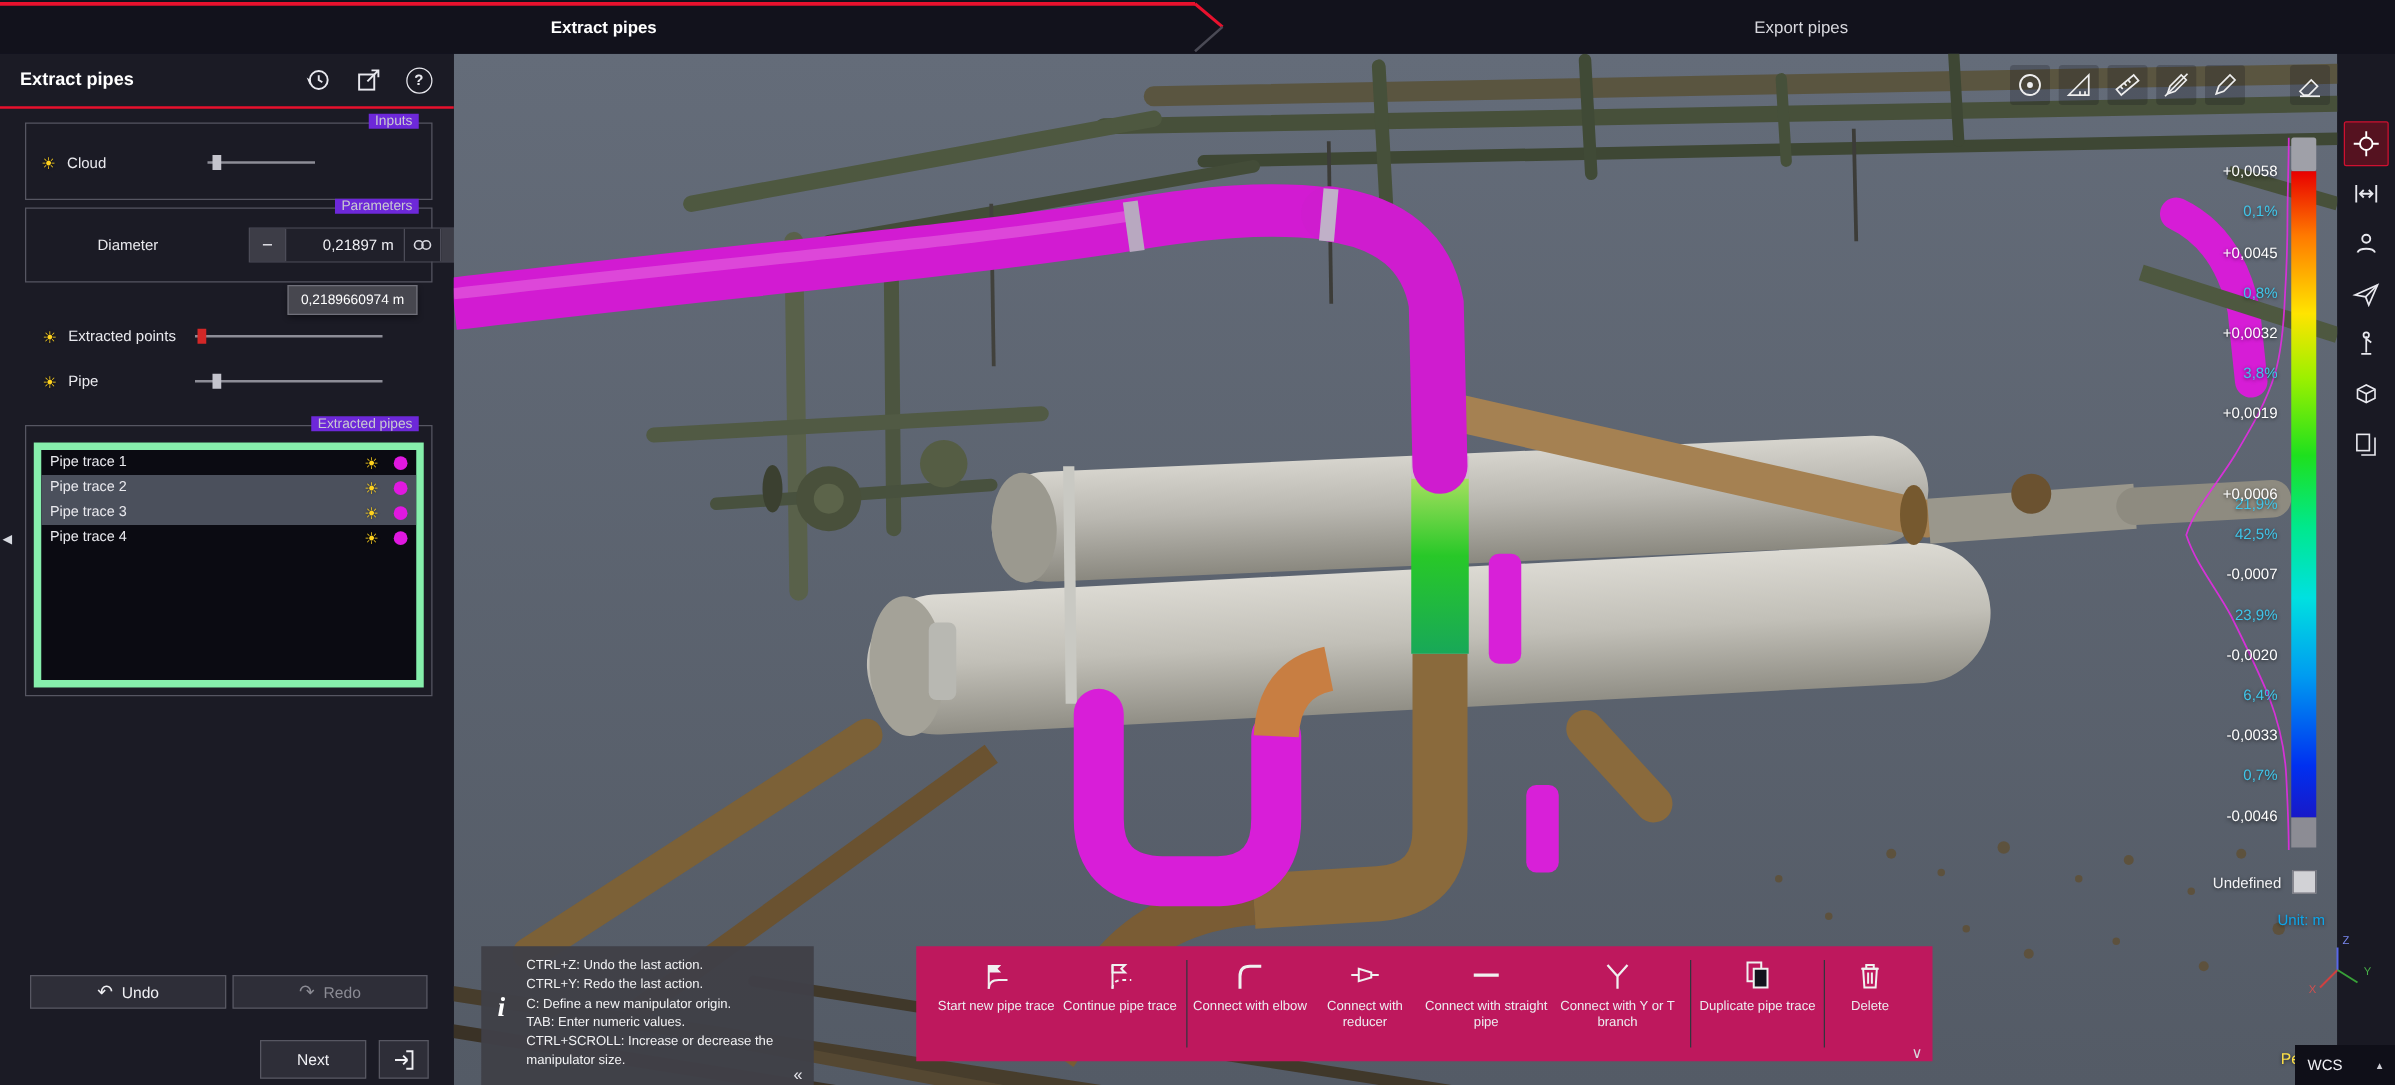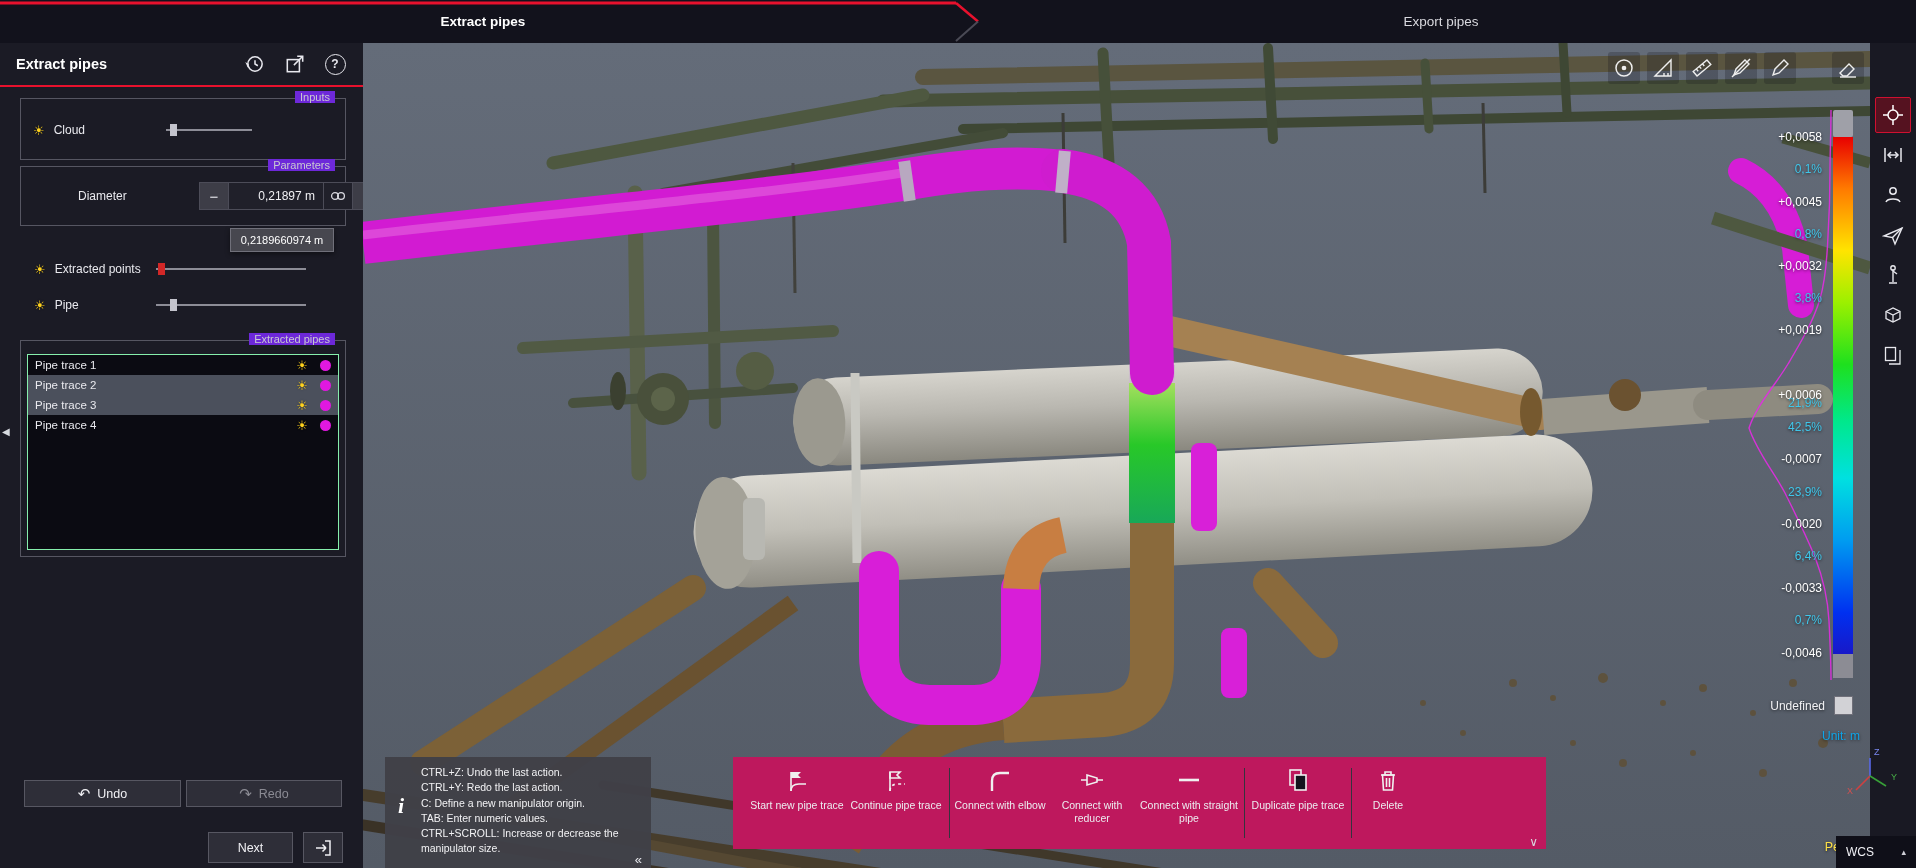--- a/index.html
+++ b/index.html
@@ -51,21 +51,21 @@
               padding-right:8px; border-left:1px solid #4c4c58; border-right:1px solid #4c4c58; }
   .diam-link { width:29px; background:#20202a; display:flex; align-items:center; justify-content:center; cursor:pointer;
                border-right:1px solid #4c4c58; }
   .tooltip { position:absolute; left:230px; top:185px; width:104px; height:24px; background:#47474f; border:1px solid #70707a;
              color:#fff; font-size:11px; display:flex; align-items:center; justify-content:center; z-index:6; box-shadow:0 2px 5px rgba(0,0,0,.45); }
 
   .free-row { position:absolute; left:20px; width:326px; height:20px; display:flex; align-items:center; gap:9px; padding-left:14px; }
   .fr-points { top:216px; }
   .fr-pipe   { top:252px; }
 
-  .pipe-list { position:absolute; left:6px; top:13px; right:6px; bottom:6px; background:#0b0b12; border:1px solid #86efac; overflow:hidden; }
+  .pipe-list { position:absolute; left:6px; top:13px; right:6px; bottom:6px; background:#0b0b12; border:6px solid #86efac; overflow:hidden; }
   .pl-row { height:20px; display:flex; align-items:center; padding:0 7px; cursor:pointer; }
   .pl-row.selected { background:#4b505c; }
   .pl-row .row-label { font-size:11.5px; }
   .pl-row .sun { margin-left:auto; }
   .color-dot { width:11px; height:11px; border-radius:50%; background:#e018e0; margin-left:12px; cursor:pointer; }
 
   .panel-btn { position:absolute; height:27px; background:#2e2e38; border:1px solid #575762; color:#f0f0f4;
                font-size:12.5px; display:flex; align-items:center; justify-content:center; gap:7px; cursor:pointer; }
   .panel-btn .arrow-g { font-size:15px; line-height:1; }
   .btn-undo { left:24px; top:737px; width:157px; }
@@ -549,20 +549,26 @@
           <path d="M9 9l10 3v4L9 19z"></path>
       </svg>
       <span class="pt-label">Connect with reducer</span>
     </div>
     <div class="pt-btn" style="width:102px;">
       <svg width="28" height="28" viewBox="0 0 28 28" fill="none" stroke="#f0f0f0" stroke-width="2.6">
         <path d="M4 14h20"></path>
       </svg>
       <span class="pt-label">Connect with straight pipe</span>
     </div>
+    <div class="pt-btn" style="width:108px;">
+      <svg width="28" height="28" viewBox="0 0 28 28" fill="none" stroke="#f0f0f0" stroke-width="1.8">
+        <path d="M14 25V15M14 15L6 6M14 15l8-9"></path>
+      </svg>
+      <span class="pt-label">Connect with Y or T branch</span>
+    </div>
     <div class="pt-sep"></div>
     <div class="pt-btn" style="width:98px;">
       <svg width="28" height="28" viewBox="0 0 28 28" fill="none" stroke="#f0f0f0" stroke-width="1.6">
         <rect x="6" y="4" width="11" height="15"></rect>
           <rect x="11" y="9" width="11" height="15" fill="#13131c"></rect>
       </svg>
       <span class="pt-label">Duplicate pipe trace</span>
     </div>
     <div class="pt-sep"></div>
     <div class="pt-btn" style="width:64px;">

